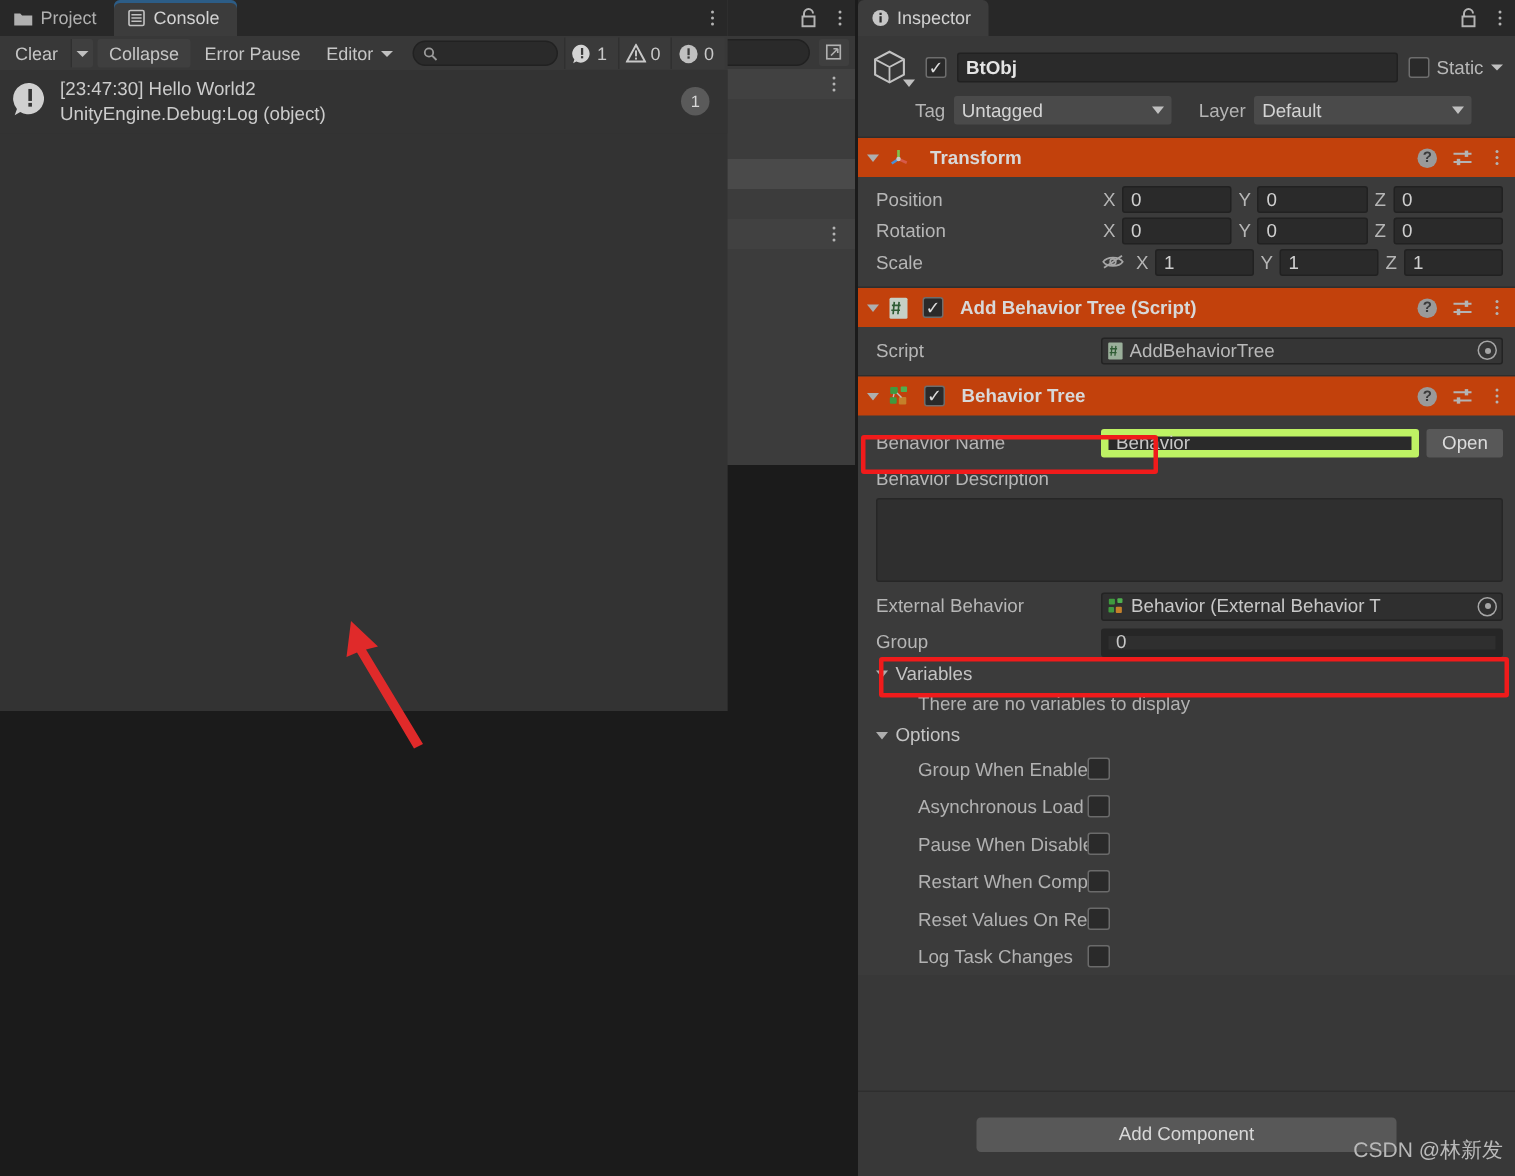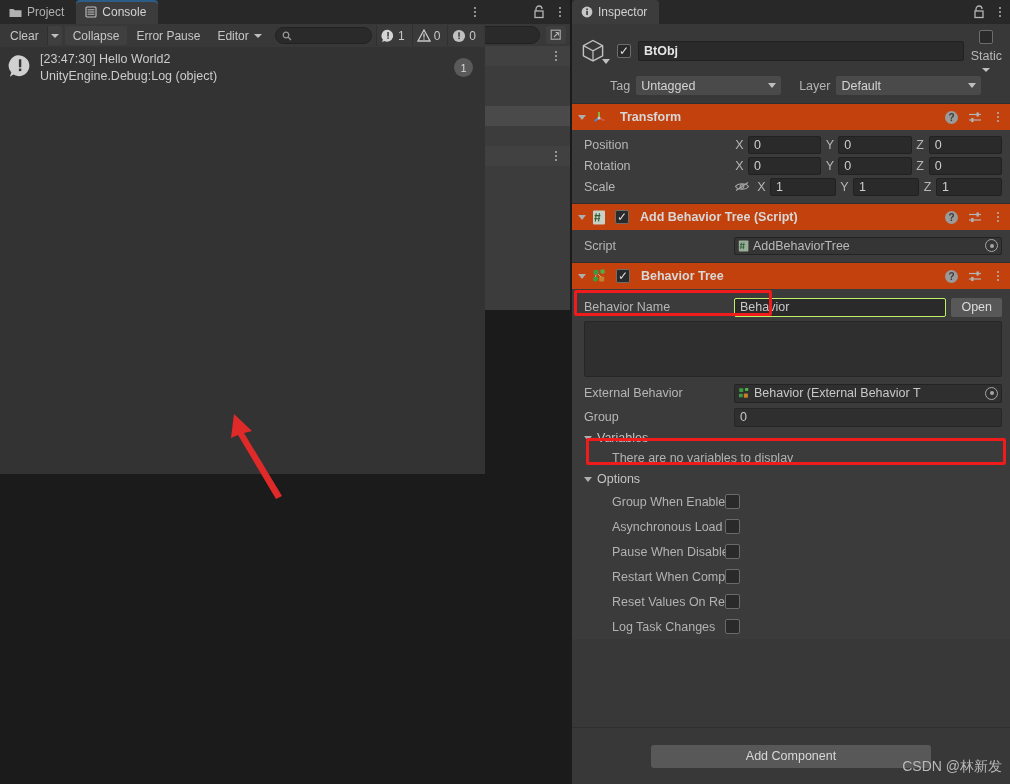--- a/index.html
+++ b/index.html
@@ -96,21 +96,21 @@
   #inspector { left: 572px; top: 0; width: 438px; height: 784px; background: #383838; }
   .insp-body { background: #383838; height: calc(100% - 24px); position: relative; overflow: hidden; }
   .go-header { display: flex; align-items: center; padding: 6px 8px 0 8px; gap: 7px; }
   .cube-wrap { position: relative; width: 30px; height: 30px; display: flex; align-items: center; }
   .cb { width: 14px; height: 14px; background: #2a2a2a; border: 1px solid #6d6d6d; border-radius: 2px;
         display: flex; align-items: center; justify-content: center; flex: none; }
   .cb.on { background: #2a2a2a; }
   .cb .tick { color: #dcdcdc; font-size: 12px; line-height: 12px; }
   .name-field { flex: 1; height: 20px; background: #2a2a2a; border: 1px solid #212121; border-radius: 2px;
                 display: flex; align-items: center; padding: 0 5px; color: #e4e4e4; font-weight: bold; font-size: 12.5px; }
-  .static-wrap { display: flex; align-items: center; gap: 5px; flex-direction: column; }
+  .static-wrap { display: flex; align-items: center; gap: 5px; }
   .static-wrap .lbl { color: #b8b8b8; font-size: 12.5px; }
   .row2 { display: flex; align-items: center; padding: 4px 8px 8px 38px; gap: 6px; }
   .lbl-s { color: #b4b4b4; font-size: 12.5px; }
   .dd { height: 19px; background: #4a4a4a; border-radius: 2px; display: flex; align-items: center;
         justify-content: space-between; padding: 0 5px; color: #d4d4d4; font-size: 12.5px; }
   .dd .tri { width: 0; height: 0; border-left: 4px solid transparent; border-right: 4px solid transparent;
              border-top: 5px solid #c0c0c0; margin-left: 8px; }
 
   .comp { border-top: 1px solid #2e2e2e; background: #3b3b3b; }
   .comp-head { height: 26px; display: flex; align-items: center; padding: 0 6px; gap: 6px; position: relative;
@@ -126,21 +126,21 @@
   .vec .ax { color: #b6b6b6; font-size: 12.5px; width: 11px; text-align: center; }
   .num { flex: 1; height: 18px; background: #2a2a2a; border: 1px solid #212121; border-radius: 2px;
          display: flex; align-items: center; padding: 0 5px; color: #cfcfcf; font-size: 12.5px; }
   .objfield { flex: 1; height: 18px; background: #2f2f2f; border: 1px solid #232323; border-radius: 2px;
               display: flex; align-items: center; padding: 0 2px 0 3px; color: #b9b9b9; font-size: 12.5px;
               gap: 3px; overflow: hidden; white-space: nowrap; }
   .objfield .ofname { overflow: hidden; text-overflow: clip; white-space: nowrap; flex: 1; }
   .dot-target { width: 13px; height: 13px; border-radius: 50%; border: 1.5px solid #a6a6a6;
                 display: flex; align-items: center; justify-content: center; flex: none; margin-right: 1px; }
   .dot-target i { width: 4px; height: 4px; background: #a6a6a6; border-radius: 50%; display: block; }
-  .txtfield { height: 19px; background: #2a2a2a; border: 1px solid #bef264; border-radius: 2px;
+  .txtfield { height: 19px; background: #2a2a2a; border: 5px solid #bef264; border-radius: 2px;
               display: flex; align-items: center; padding: 0 5px; color: #c8c8c8; font-size: 12.5px; }
   .btn-open { height: 19px; padding: 0 10px; background: #585858; border-radius: 2px; color: #dcdcdc;
               font-size: 12.5px; display: flex; align-items: center; margin-left: 5px; }
   .desc-area { height: 56px; margin: 2px 8px 0 12px; background: #2f2f2f; border: 1px solid #262626; border-radius: 2px; }
   .sect { display: flex; align-items: center; gap: 5px; padding: 3px 0 3px 12px; color: #c4c4c4; font-size: 12.5px; }
   .sub { padding-left: 40px; color: #b2b2b2; font-size: 12.5px; line-height: 21px; }
   .optrow { height: 25px; display: flex; align-items: center; padding-left: 40px; }
   .optrow .ol { color: #b2b2b2; font-size: 12.5px; width: 113px; overflow: hidden; white-space: nowrap;
                 text-overflow: clip; flex: none; }
   .optcb { width: 15px; height: 15px; background: #2a2a2a; border: 1px solid #6a6a6a; border-radius: 2px; flex: none; }
@@ -626,20 +626,23 @@
           <div class="frow" style="height:24px">
             <span class="fl">Behavior Name</span>
             <div class="txtfield" style="flex:1">
               <span>Behavior</span>
             </div>
             <div class="btn-open">
               <span>Open</span>
             </div>
           </div>
 
+          <div class="frow" style="height:23px">
+            <span class="fl" style="width:auto">Behavior Description</span>
+          </div>
           <div class="desc-area"></div>
 
           <div class="frow" style="height:26px;margin-top:3px">
             <span class="fl">External Behavior</span>
             <div class="objfield" style="height:19px">
               <span class="ico">
                 <svg width="13" height="13" viewBox="0 0 16 15">
                   <rect x="1.5" y="1" width="5" height="4.6" rx="0.8" fill="#3f9a3f"></rect>
                   <rect x="8.5" y="0.6" width="4.2" height="3.8" rx="0.8" fill="#4fb04f"></rect>
                   <rect x="1.2" y="7.8" width="4.6" height="4.4" rx="0.8" fill="#3f9a3f"></rect>

